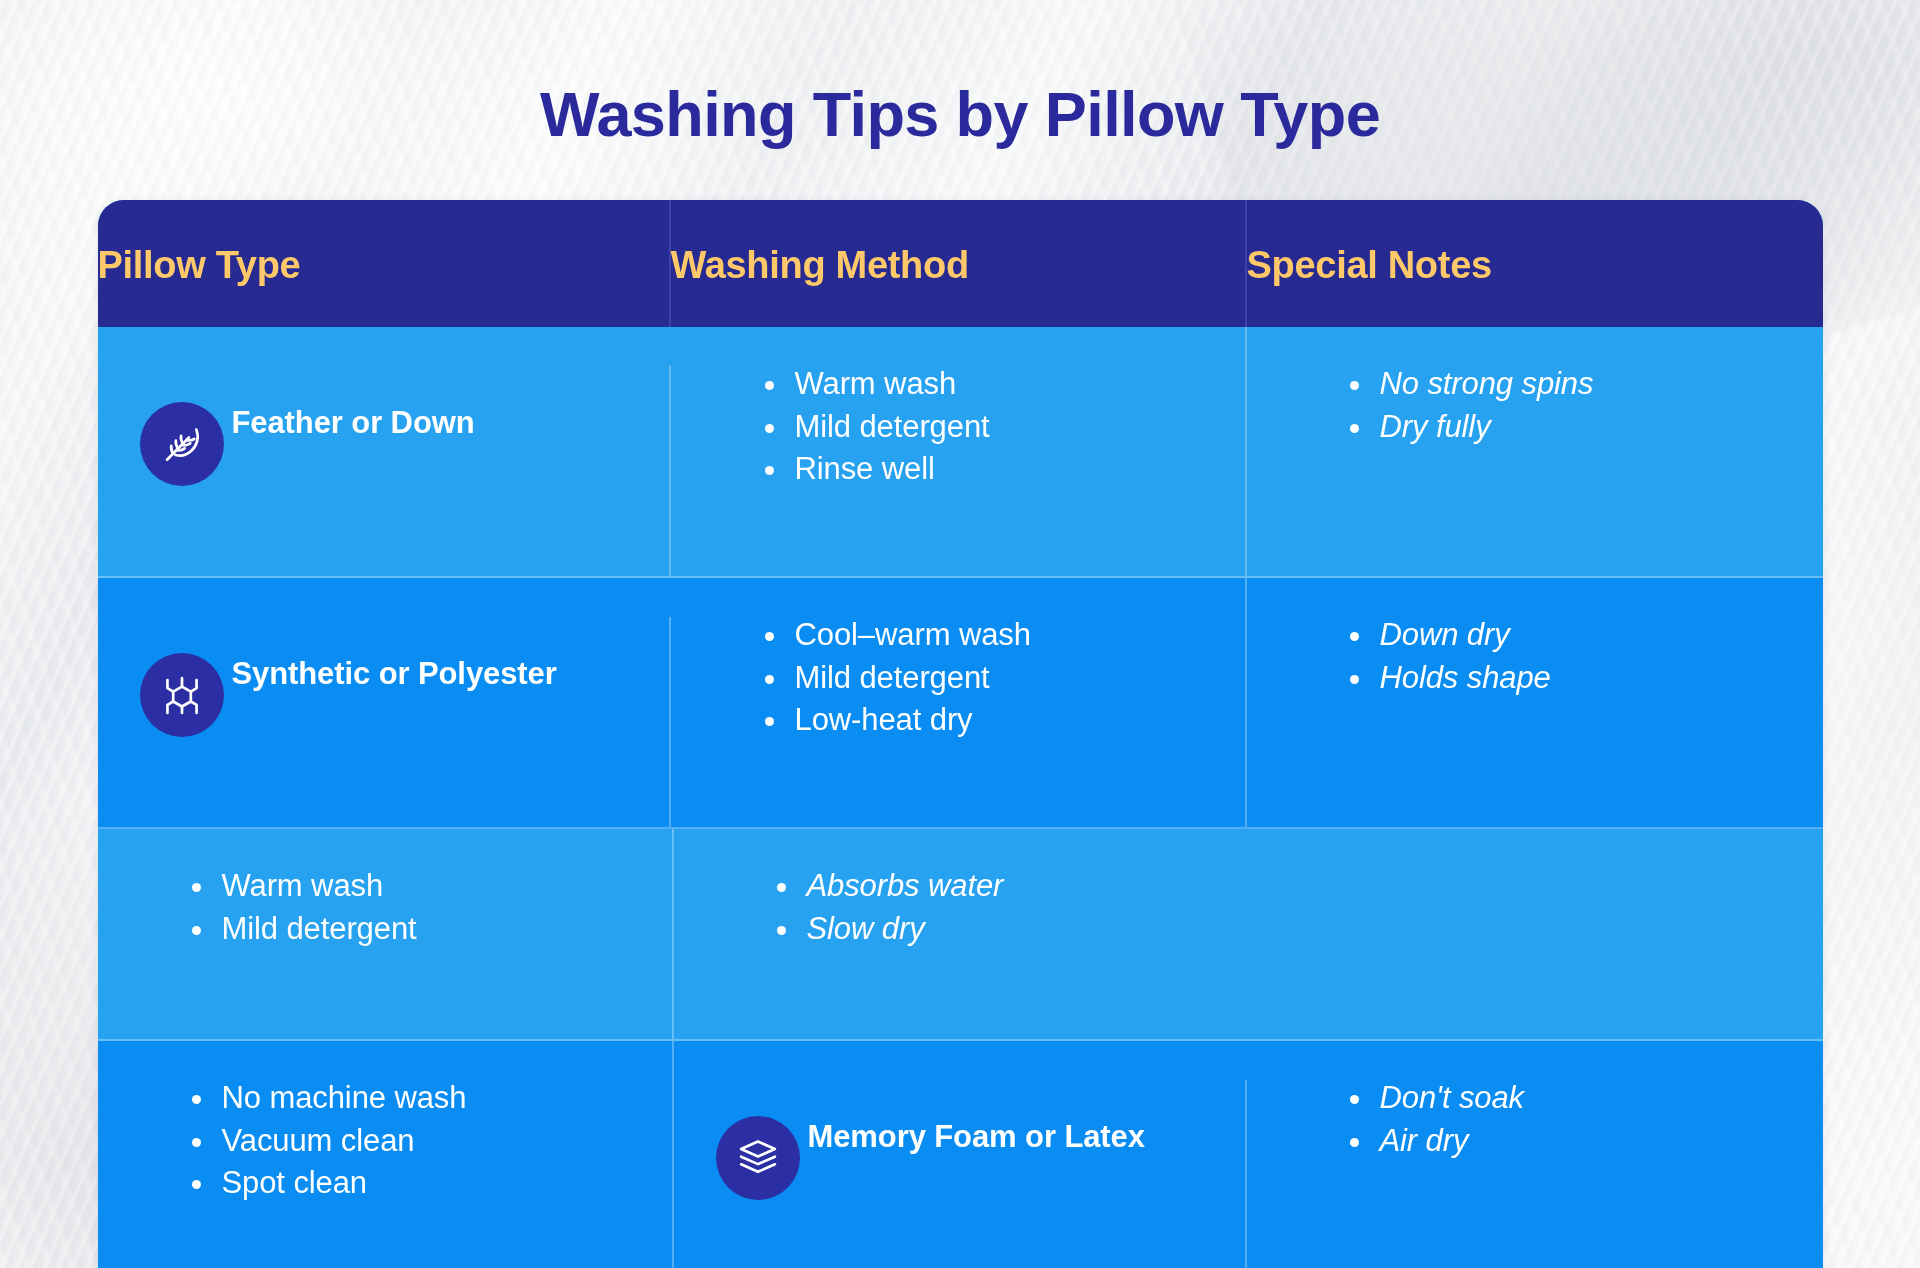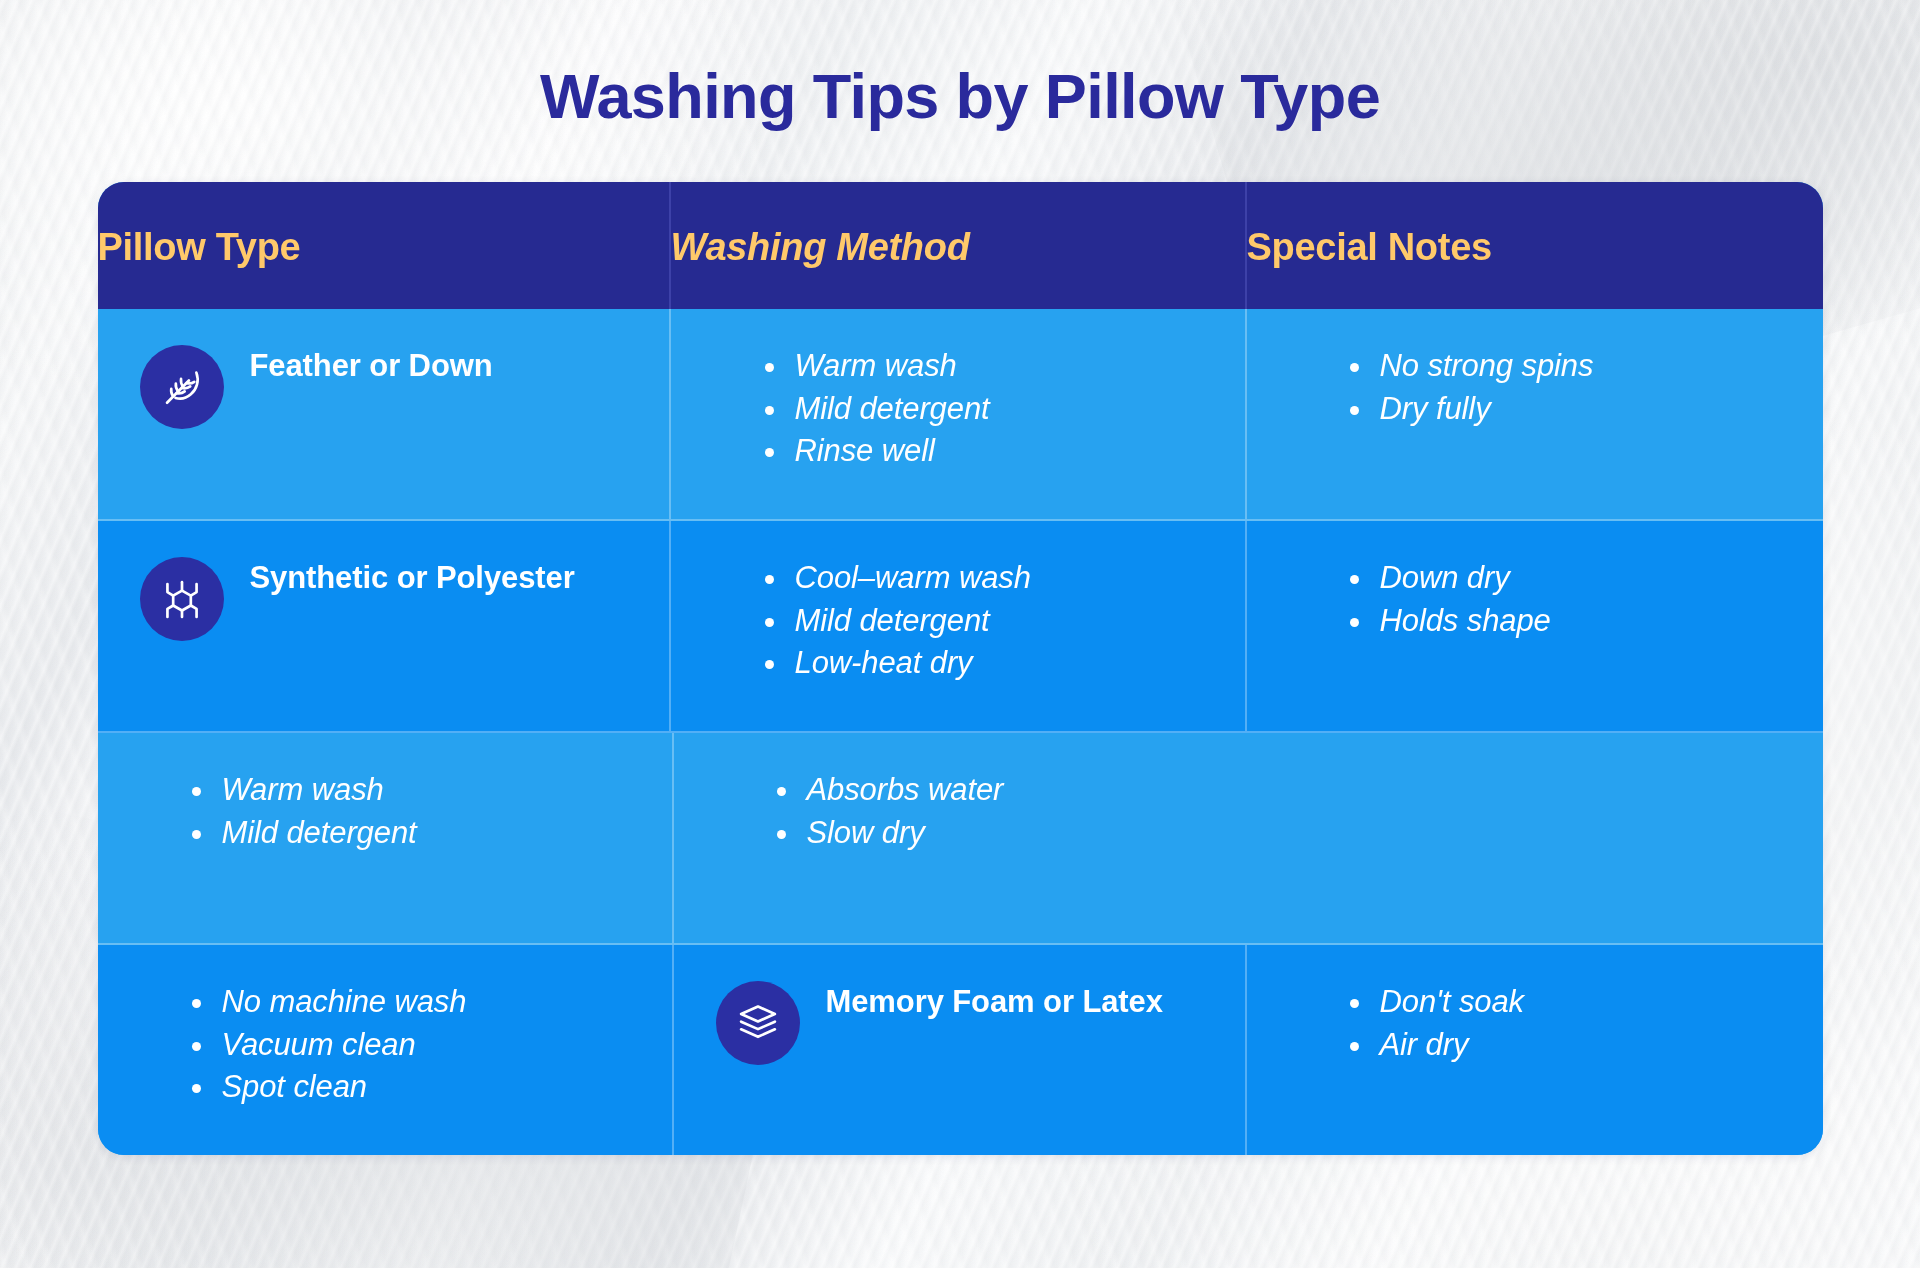--- a/index.html
+++ b/index.html
@@ -71,21 +71,21 @@
     background: radial-gradient(ellipse at 50% 50%, rgba(255,255,255,0.75), rgba(255,255,255,0) 70%);
     transform: rotate(-8deg);
   }
 
   
   .page {
     position: relative;
     z-index: 2;
     width: 1920px;
     height: 1268px;
-    padding: 0;
+    padding: 18px;
   }
 
   
   .page-title {
     text-align: center;
     color: #2a2a9c;
     font-size: 63px;
     font-weight: bold;
     letter-spacing: -0.6px;
     line-height: 1.1;
@@ -119,21 +119,21 @@
 
   .th-text {
     color: #ffc96a;
     font-size: 38px;
     font-weight: bold;
     letter-spacing: -0.3px;
   }
 
   
   .col-type  { width: 573px; flex: 0 0 573px; }
-  .col-meth  { width: 576px; flex: 0 0 576px; font-style: italic; }
+  .col-meth  { width: 576px; flex: 0 0 576px; }
   .col-notes { width: 576px; flex: 0 0 576px; }
 
   .t-cell {
     padding-left: 58px;
     padding-right: 24px;
     display: flex;
     align-items: flex-start;
   }
 
   
@@ -147,21 +147,21 @@
 
   .t-body .t-cell {
     border-right: 2px solid rgba(255,255,255,0.30);
     padding-top: 36px;
     padding-bottom: 36px;
     min-height: 210px;
   }
   .t-body .t-cell:last-child { border-right: none; font-style: italic; }
 
   
-  .type-cell { gap: 26px; padding-left: 42px; }
+  .type-cell { gap: 8px; padding-left: 42px; margin-top: 39px; }
 
   .icon-badge {
     width: 84px;
     height: 84px;
     flex: 0 0 84px;
     border-radius: 50%;
     background: #2b2fa3;
     display: flex;
     align-items: center;
     justify-content: center;

